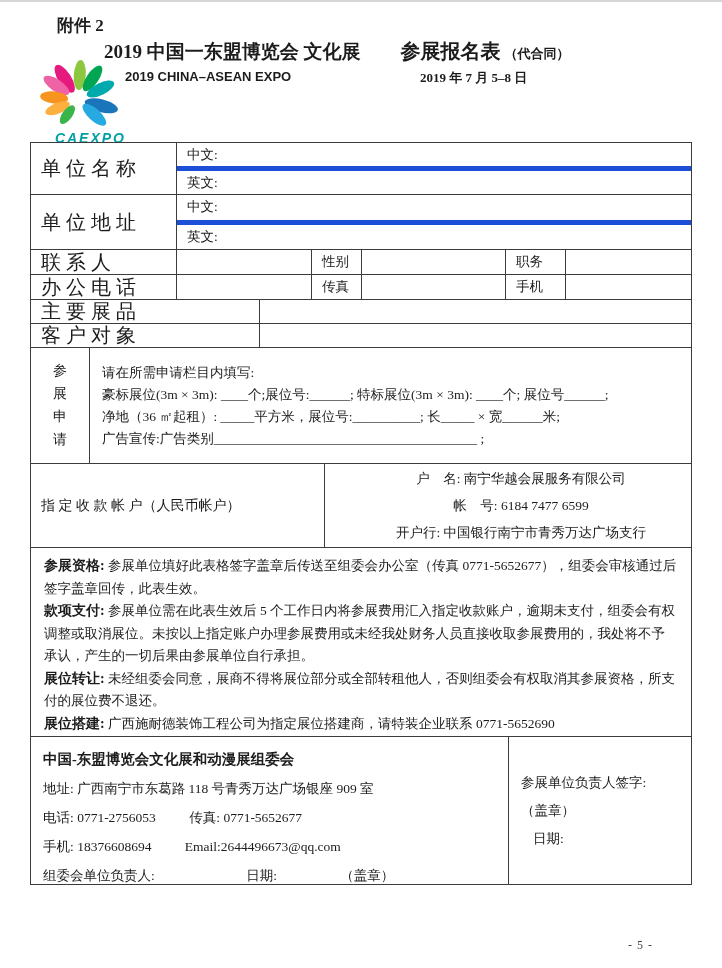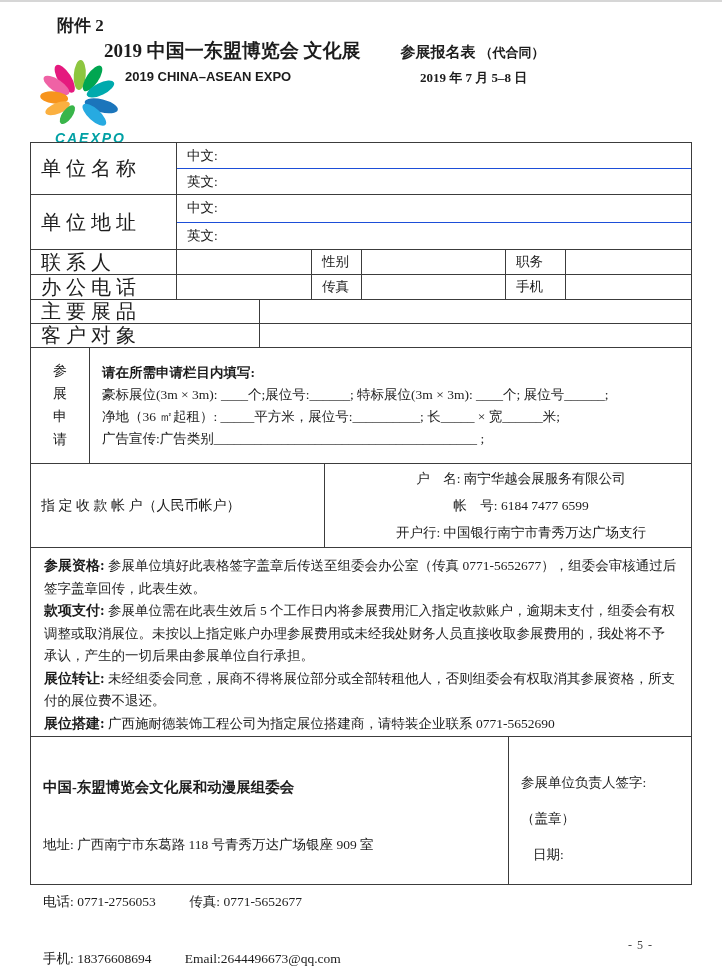--- a/index.html
+++ b/index.html
@@ -17,61 +17,61 @@
   
   .attachment { position:absolute; left:57px; top:12px; font-size:17px; font-weight:bold; }
   .logo { position:absolute; left:22px; top:44px; width:104px; text-align:right; }
   .logo-caption {
     font-family:"Liberation Sans","DejaVu Sans",sans-serif;
     font-style:italic; font-weight:bold; font-size:14px;
     color:#00a0a4; letter-spacing:2px; margin-top:-4px;
   }
   .title-line { position:absolute; left:104px; top:36px; white-space:nowrap; }
   .title-cn { font-size:19px; font-weight:bold; }
-  .title-form { font-size:15px; font-weight:bold; margin-left:36px; }
+  .title-form { font-size:20px; font-weight:bold; margin-left:36px; }
   .title-note { font-size:13px; font-weight:bold; }
   .subtitle-line { position:absolute; left:125px; top:67px; width:560px;
     font-family:"Liberation Sans","DejaVu Sans",sans-serif; font-weight:bold; font-size:13px; }
   .sub-date { position:absolute; left:295px; top:0;
     font-family:"Liberation Serif","DejaVu Serif",serif; }
   
   .form-table {
     position:absolute; left:30px; top:140px; width:662px;
     border:1px solid #3c3c3c; font-size:13.5px;
   }
   .row { display:flex; width:100%; }
   .row + .row { border-top:1px solid #3c3c3c; }
   .cell { display:flex; align-items:center; padding-left:10px; }
   .cell + .cell { border-left:1px solid #3c3c3c; }
   .lbl { font-size:20px; }
   .stack { flex-direction:column; align-items:stretch; padding:0; }
   .stack > div { flex:1; display:flex; align-items:center; padding-left:10px; }
-  .stack > div + div { border-top:1px solid #1d4ed8; }
+  .stack > div + div { border-top:5px solid #1d4ed8; }
   .w145{width:145px;flex:none;} .w135{width:135px;flex:none;}
   .w50{width:50px;flex:none;} .w144{width:144px;flex:none;}
   .w60{width:60px;flex:none;} .w329{width:329px;flex:none;}
   .w228{width:228px;flex:none;} .w58{width:58px;flex:none;}
   .w293{width:293px;flex:none;} .w477{width:477px;flex:none;}
   .grow{flex:1;}
   .h51{height:51px;} .h55{height:55px;} .h25{height:25px;} .h24{height:24px;}
   .h116{height:116px;} .h84{height:84px;} .h189{height:189px;} .h148{height:148px;}
   .app-label { flex-direction:column; justify-content:center; gap:5px; padding:0; font-size:14px; }
   .app-body { flex-direction:column; align-items:flex-start; justify-content:center; padding:4px 8px 4px 12px; }
   .app-body div { line-height:22px; white-space:nowrap; }
-  .app-instruction { font-weight:bold; }
+  .app-instruction { font-weight:normal; }
   .acct-label { font-size:14px; }
   .acct-body { flex-direction:column; align-items:center; justify-content:center; padding-left:26px; }
   .acct-body div { line-height:27px; }
   .notes-cell { display:block; padding:7px 14px 0 13px; line-height:22.5px; font-size:13.5px; }
   .notes-cell b { font-size:14px; }
   .footer-left { flex-direction:column; align-items:flex-start; padding:8px 10px 0 12px; }
-  .footer-left div { line-height:29px; white-space:nowrap;margin-top:28px; }
+  .footer-left div { line-height:29px; white-space:nowrap; }
   .footer-org { font-weight:bold; font-size:14.5px; }
   .gap30 { margin-left:30px; } .gap60 { margin-left:60px; } .gap90 { margin-left:88px; }
-  .footer-right { flex-direction:column; align-items:flex-start; justify-content:flex-start; padding:32px 6px 0 12px;gap:8px; }
+  .footer-right { flex-direction:column; align-items:flex-start; justify-content:flex-start; padding:32px 6px 0 12px; }
   .footer-right div { line-height:28px; }
   .indent12 { margin-left:12px; }
   .page-num { position:absolute; left:628px; top:936px; font-size:12px; color:#444; letter-spacing:1px; }
 </style>
 </head>
 <body>
 
 <div class="page">
 
   <div class="attachment">附件 2</div>

